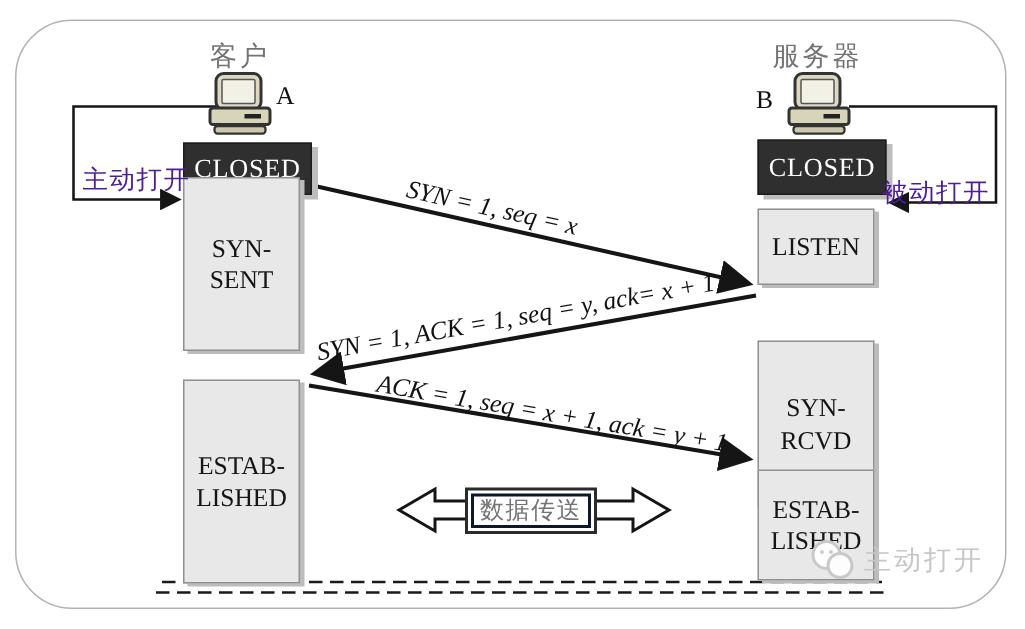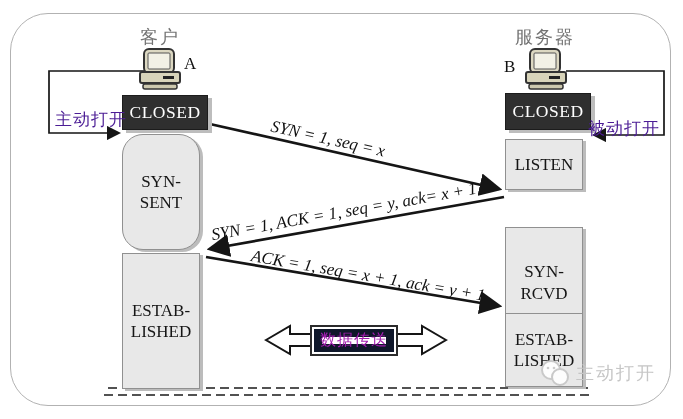--- a/index.html
+++ b/index.html
@@ -34,23 +34,23 @@
   }
   .msg-label{
     position:absolute;z-index:3;font-size:17px;font-style:italic;color:#111;
     white-space:nowrap;transform:translate(-50%,-50%) rotate(var(--r));
   }
   .dt-box{
     position:absolute;z-index:3;left:310px;top:325px;width:88px;height:31px;
     box-sizing:border-box;border:2px solid #2b2b2b;padding:2px;background:#fff;
   }
   .dt-inner{
-    box-sizing:border-box;width:100%;height:100%;border:8px solid #0f172a;
+    box-sizing:border-box;width:100%;height:100%;border:2px solid #0f172a;
     display:flex;align-items:center;justify-content:center;
-    font-size:16px;letter-spacing:1px;color:#a21caf;white-space:nowrap;
+    font-size:16px;letter-spacing:1px;color:#737373;white-space:nowrap;
   }
   .watermark{
     position:absolute;z-index:4;left:538px;top:357px;display:flex;align-items:center;gap:4px;
   }
   .watermark-text{font-size:18px;color:#c6c6c6;letter-spacing:2px;white-space:nowrap;}
 </style>
 </head>
 <body>
 
 <div class="canvas">
@@ -101,21 +101,21 @@
       <rect x="30" y="29" width="11" height="3" fill="#222"></rect>
       <rect x="10" y="37" width="34" height="5" rx="2" fill="#ccc8ae" stroke="#333" stroke-width="1.5"></rect>
     </svg>
   </div>
   <div class="host-letter" style="left:504px;top:57px;">B</div>
 
   <div class="open-label" style="left:55px;top:108px;">主动打开</div>
   <div class="open-label" style="left:588px;top:117px;">被动打开</div>
 
   <div class="closedbox" style="left:122px;top:95px;height:35px;">CLOSED</div>
-  <div class="statebox" style="left:122px;top:134px;height:116px;border-radius:21px;">SYN-SENT</div>
+  <div class="statebox" style="left:122px;top:118px;height:116px;">SYN-SENT</div>
   <div class="statebox" style="left:122px;top:253px;height:136px;">ESTAB-LISHED</div>
 
   <div class="closedbox" style="left:505px;top:93px;height:37px;">CLOSED</div>
   <div class="statebox" style="left:505px;top:139px;height:51px;">LISTEN</div>
   <div class="statebox" style="left:505px;top:196px;height:111px;margin-top:31px;">SYN-RCVD</div>
   <div class="statebox" style="left:505px;top:313px;height:74px;">ESTAB-LISHED</div>
 
   <div class="msg-label" style="left:328px;top:139px;--r:12.6deg;">SYN = 1, seq = x</div>
   <div class="msg-label" style="left:344px;top:212px;--r:-10deg;">SYN = 1, ACK = 1, seq = y, ack= x + 1</div>
   <div class="msg-label" style="left:368px;top:276px;--r:9.7deg;">ACK = 1, seq = x + 1, ack = y + 1</div>

